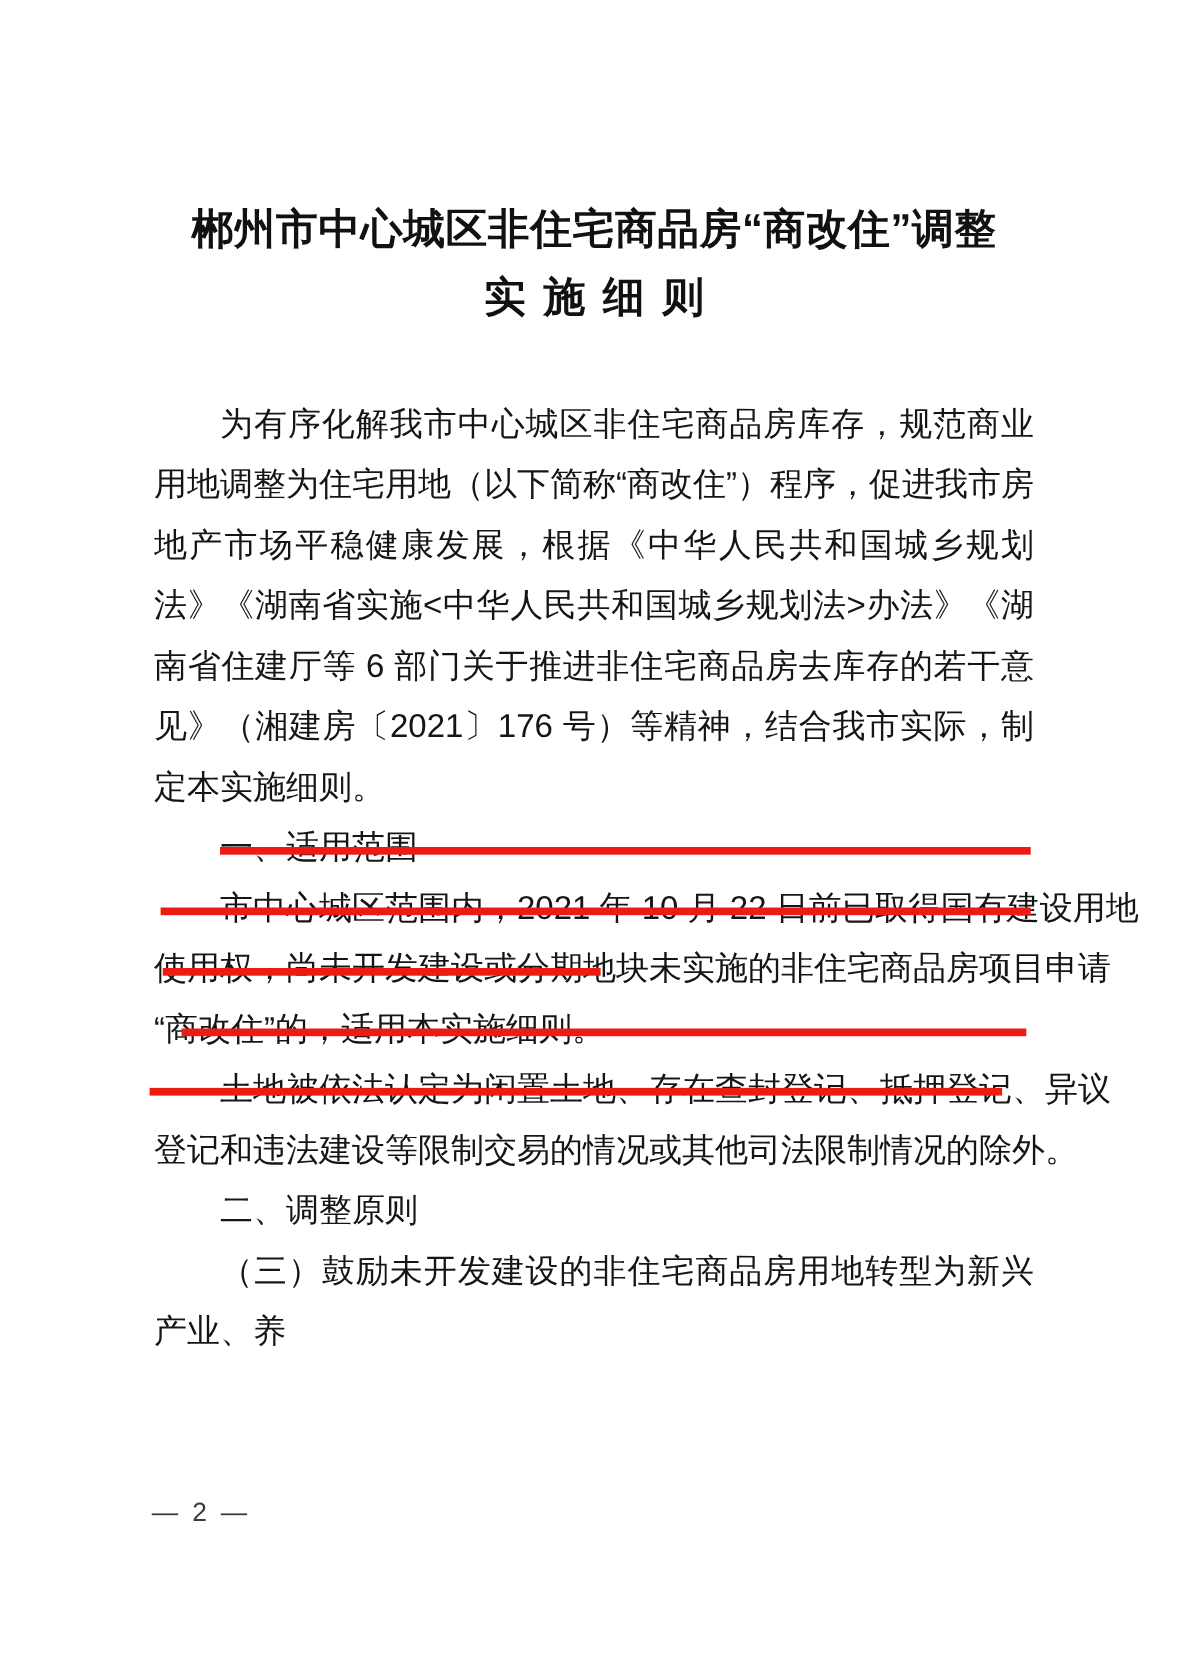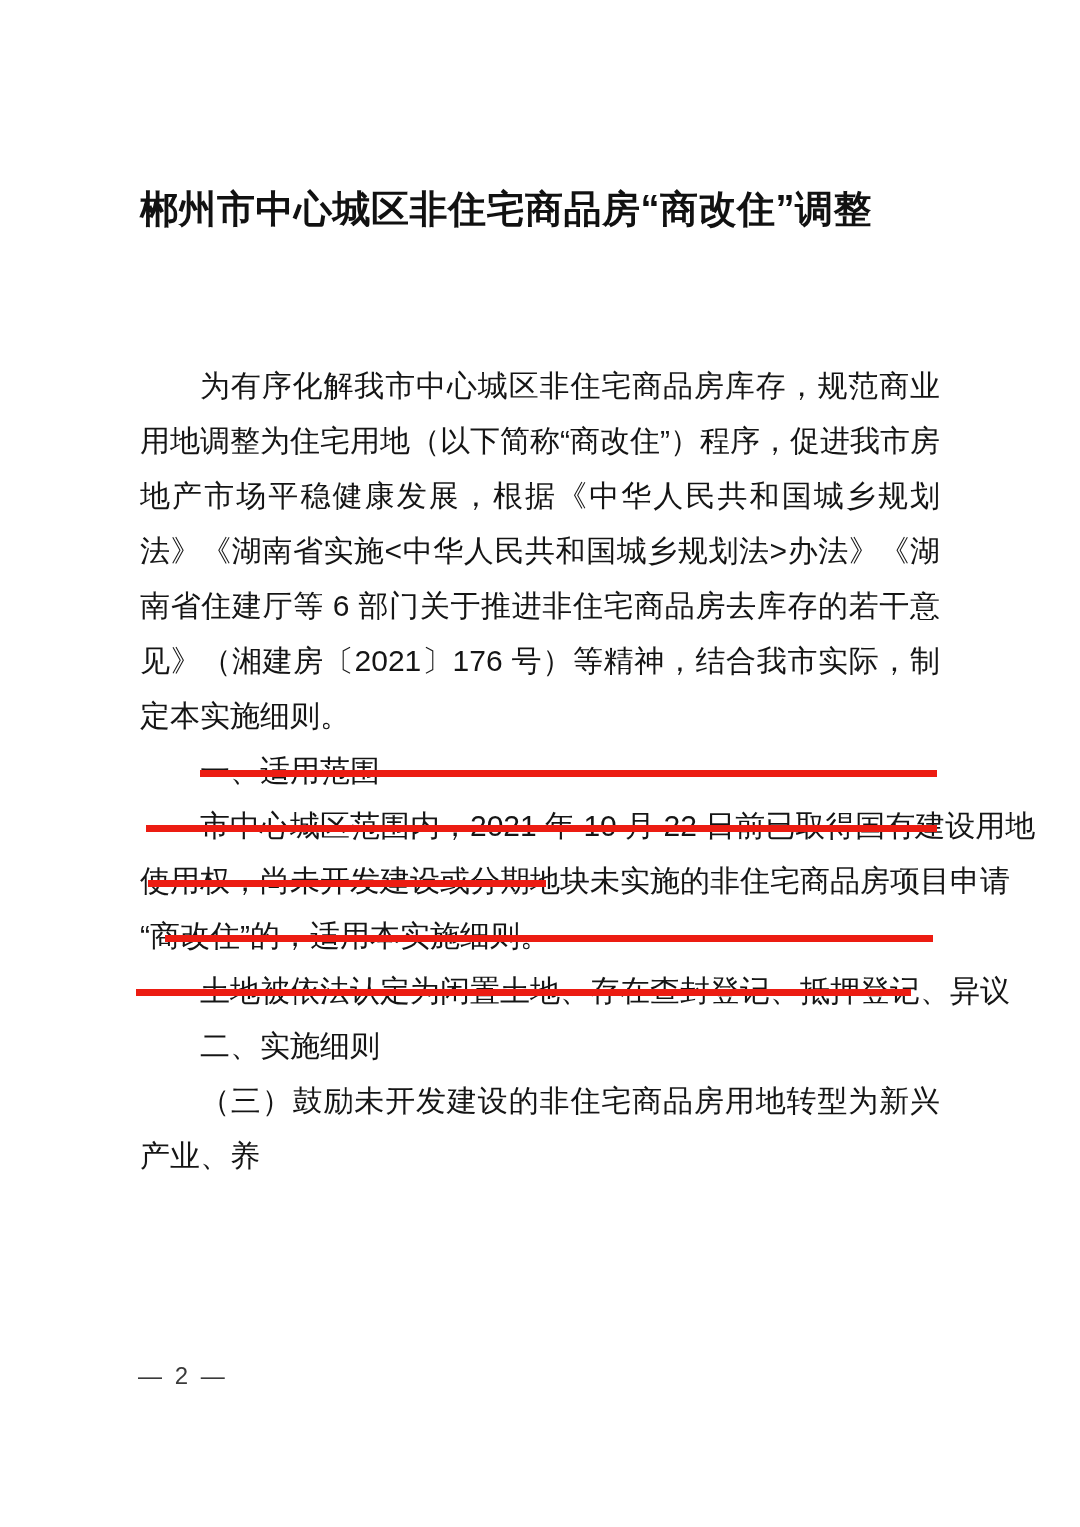--- a/index.html
+++ b/index.html
@@ -21,21 +21,21 @@
     inset: 0;
     background: #ffffff;
   }
 
   
   .title-block {
     position: absolute;
     left: 140px;
     top: 178px;
     width: 800px;
-    text-align: left;
+    text-align: center;
   }
   .title-line {
     font-size: 38px;
     font-weight: 700;
     line-height: 62px;
     letter-spacing: 0.5px;
     color: #111111;
     white-space: nowrap;
   }
   .title-line-2 {
@@ -98,35 +98,37 @@
     letter-spacing: 3px;
   }
 </style>
 </head>
 <body>
 
 <div class="page">
 
   <div class="title-block">
     <div class="title-line">郴州市中心城区非住宅商品房“商改住”调整</div>
+    <div class="title-line title-line-2">实施细则</div>
   </div>
 
   <div class="body-block">
 
     <p class="para indent">为有序化解我市中心城区非住宅商品房库存，规范商业用地调整为住宅用地（以下简称“商改住”）程序，促进我市房地产市场平稳健康发展，根据《中华人民共和国城乡规划法》《湖南省实施&lt;中华人民共和国城乡规划法&gt;办法》《湖南省住建厅等 6 部门关于推进非住宅商品房去库存的若干意见》（湘建房〔2021〕176 号）等精神，结合我市实际，制定本实施细则。</p>
 
     <p class="heading">一、适用范围</p>
 
     <p class="line indent">市中心城区范围内，2021 年 10 月 22 日前已取得国有建设用地</p>
     <p class="line">使用权，尚未开发建设或分期地块未实施的非住宅商品房项目申请</p>
     <p class="line">“商改住”的，适用本实施细则。</p>
 
     <p class="line indent">土地被依法认定为闲置土地、存在查封登记、抵押登记、异议</p>
+    <p class="line">登记和违法建设等限制交易的情况或其他司法限制情况的除外。</p>
 
-    <p class="heading">二、实施细则</p>
+    <p class="heading">二、调整原则</p>
 
 
 
     <p class="para indent">（三）鼓励未开发建设的非住宅商品房用地转型为新兴产业、养</p>
 
   </div>
 
   <div class="redline" style="left: 200px; top: 770px; width: 737px; background: rgb(236, 28, 18);"></div>
   <div class="redline" style="left: 146px; top: 825px; width: 791px; background: rgb(236, 28, 18);"></div>
   <div class="redline" style="left: 148px; top: 880px; width: 398px; background: rgb(236, 28, 18);"></div>

